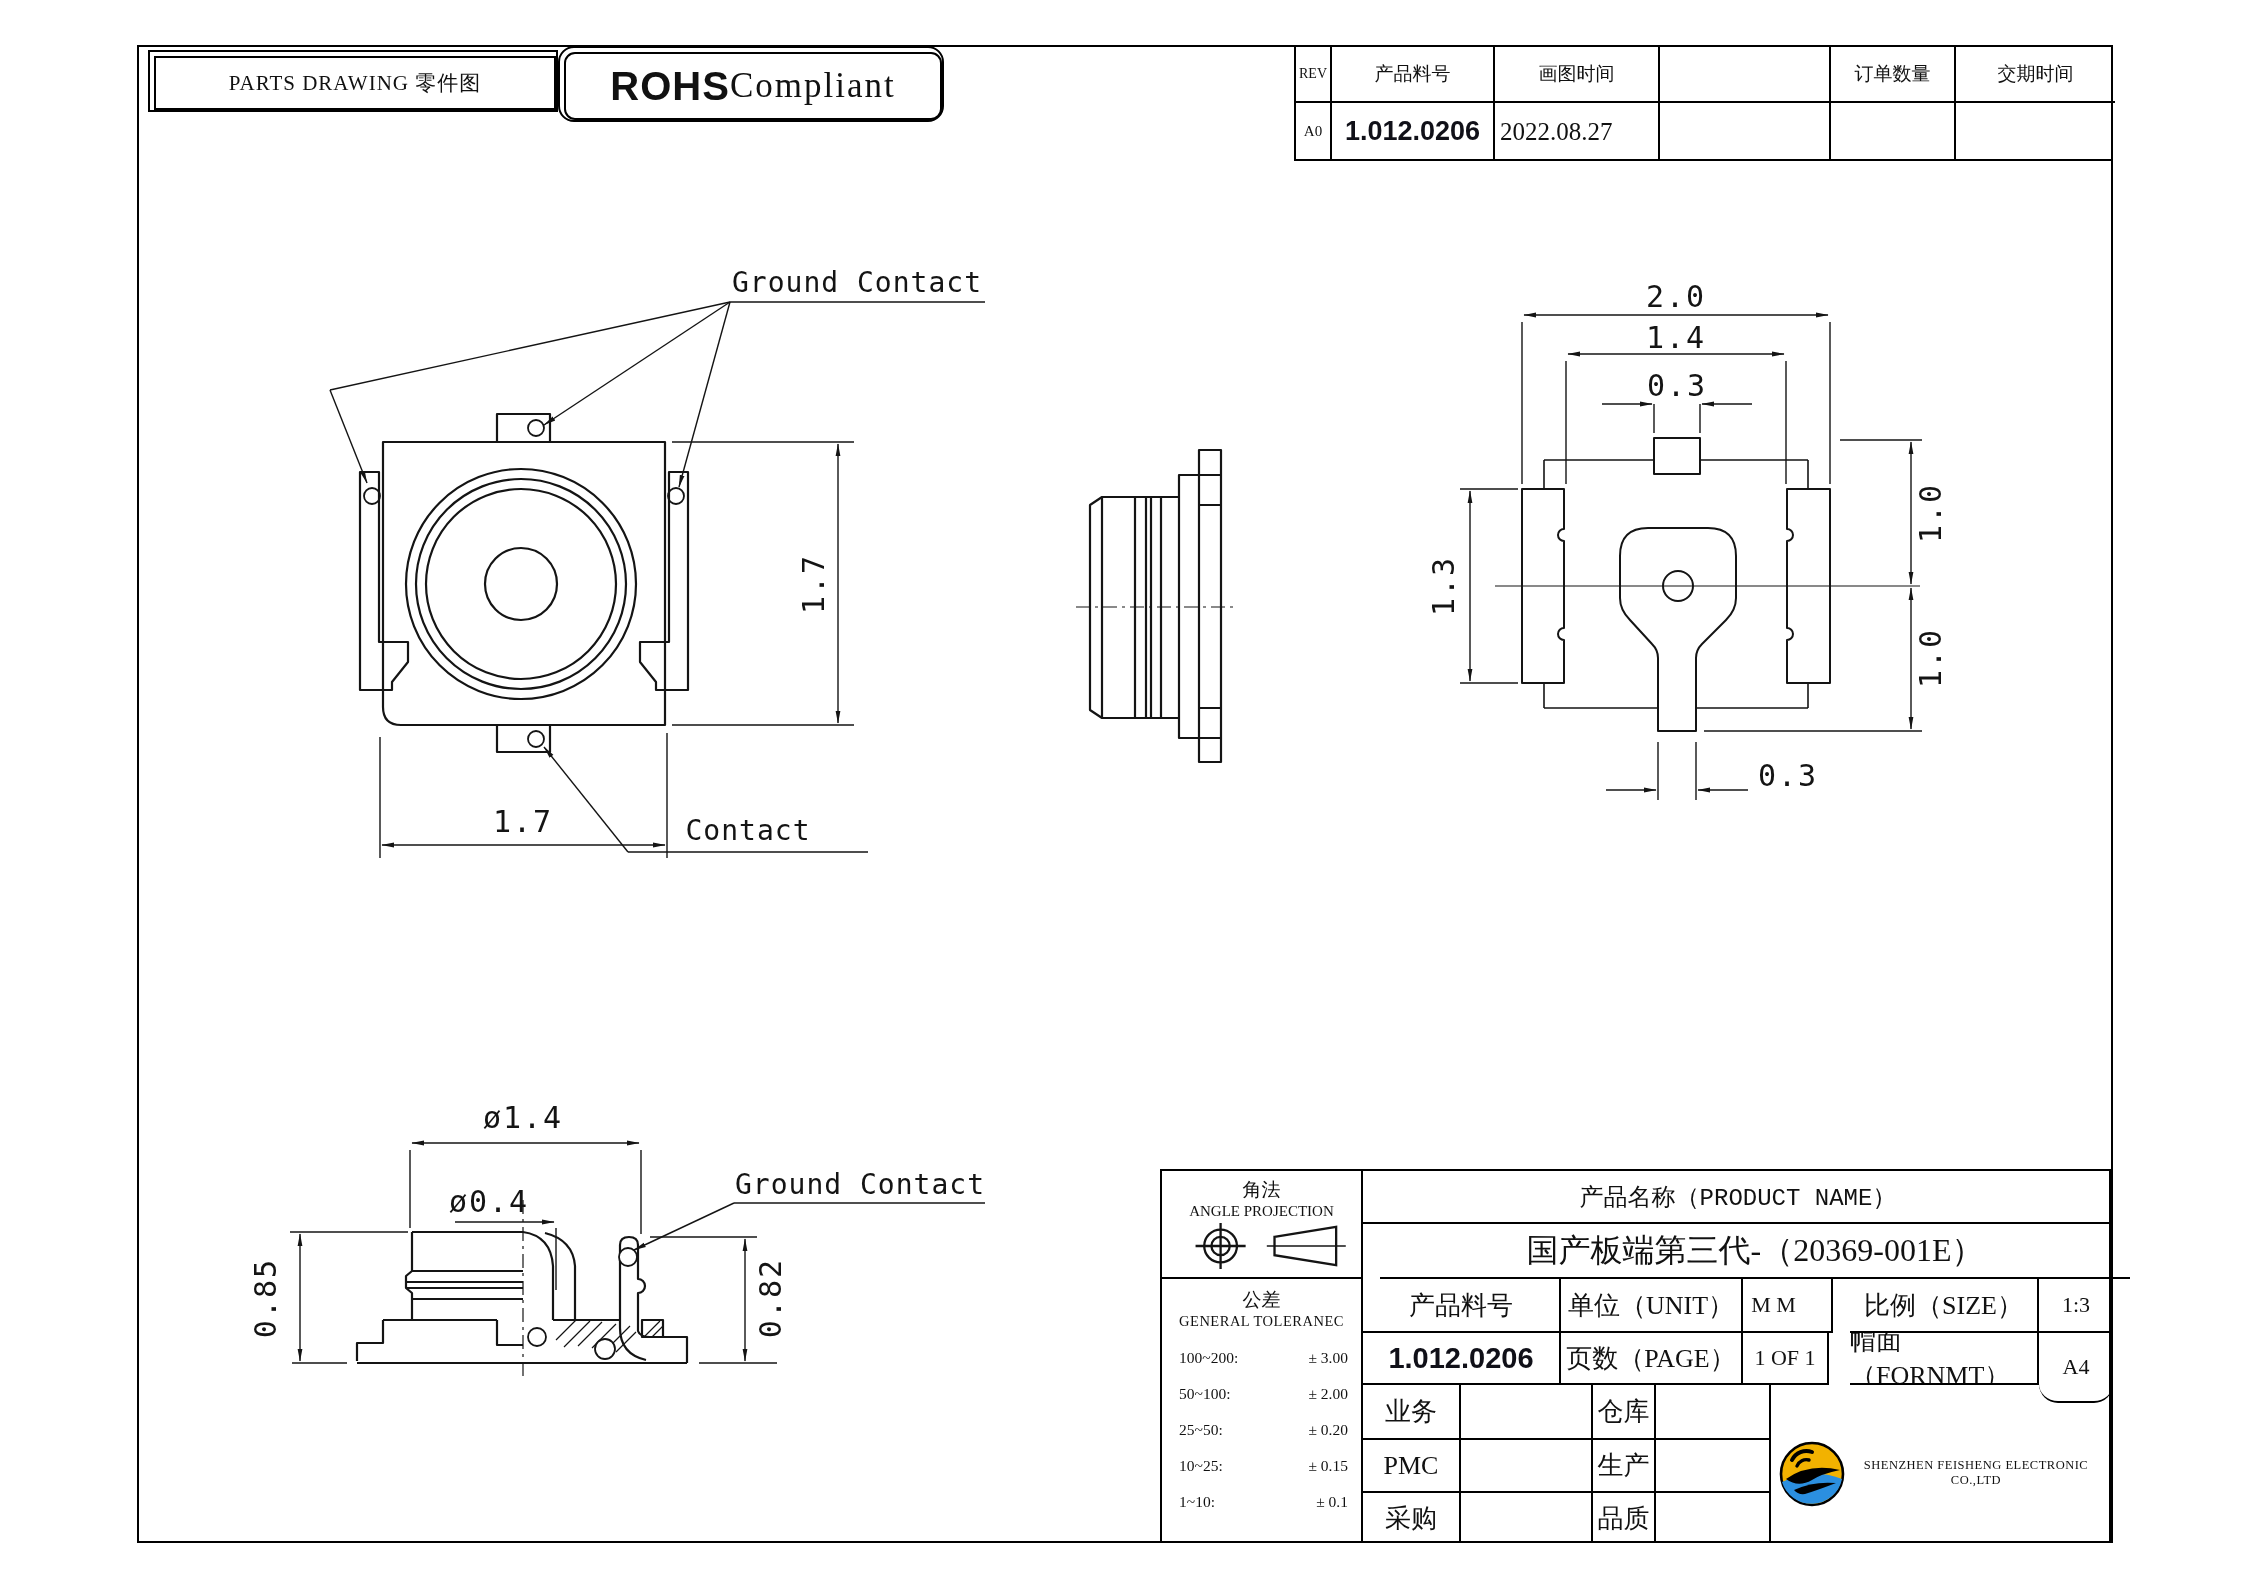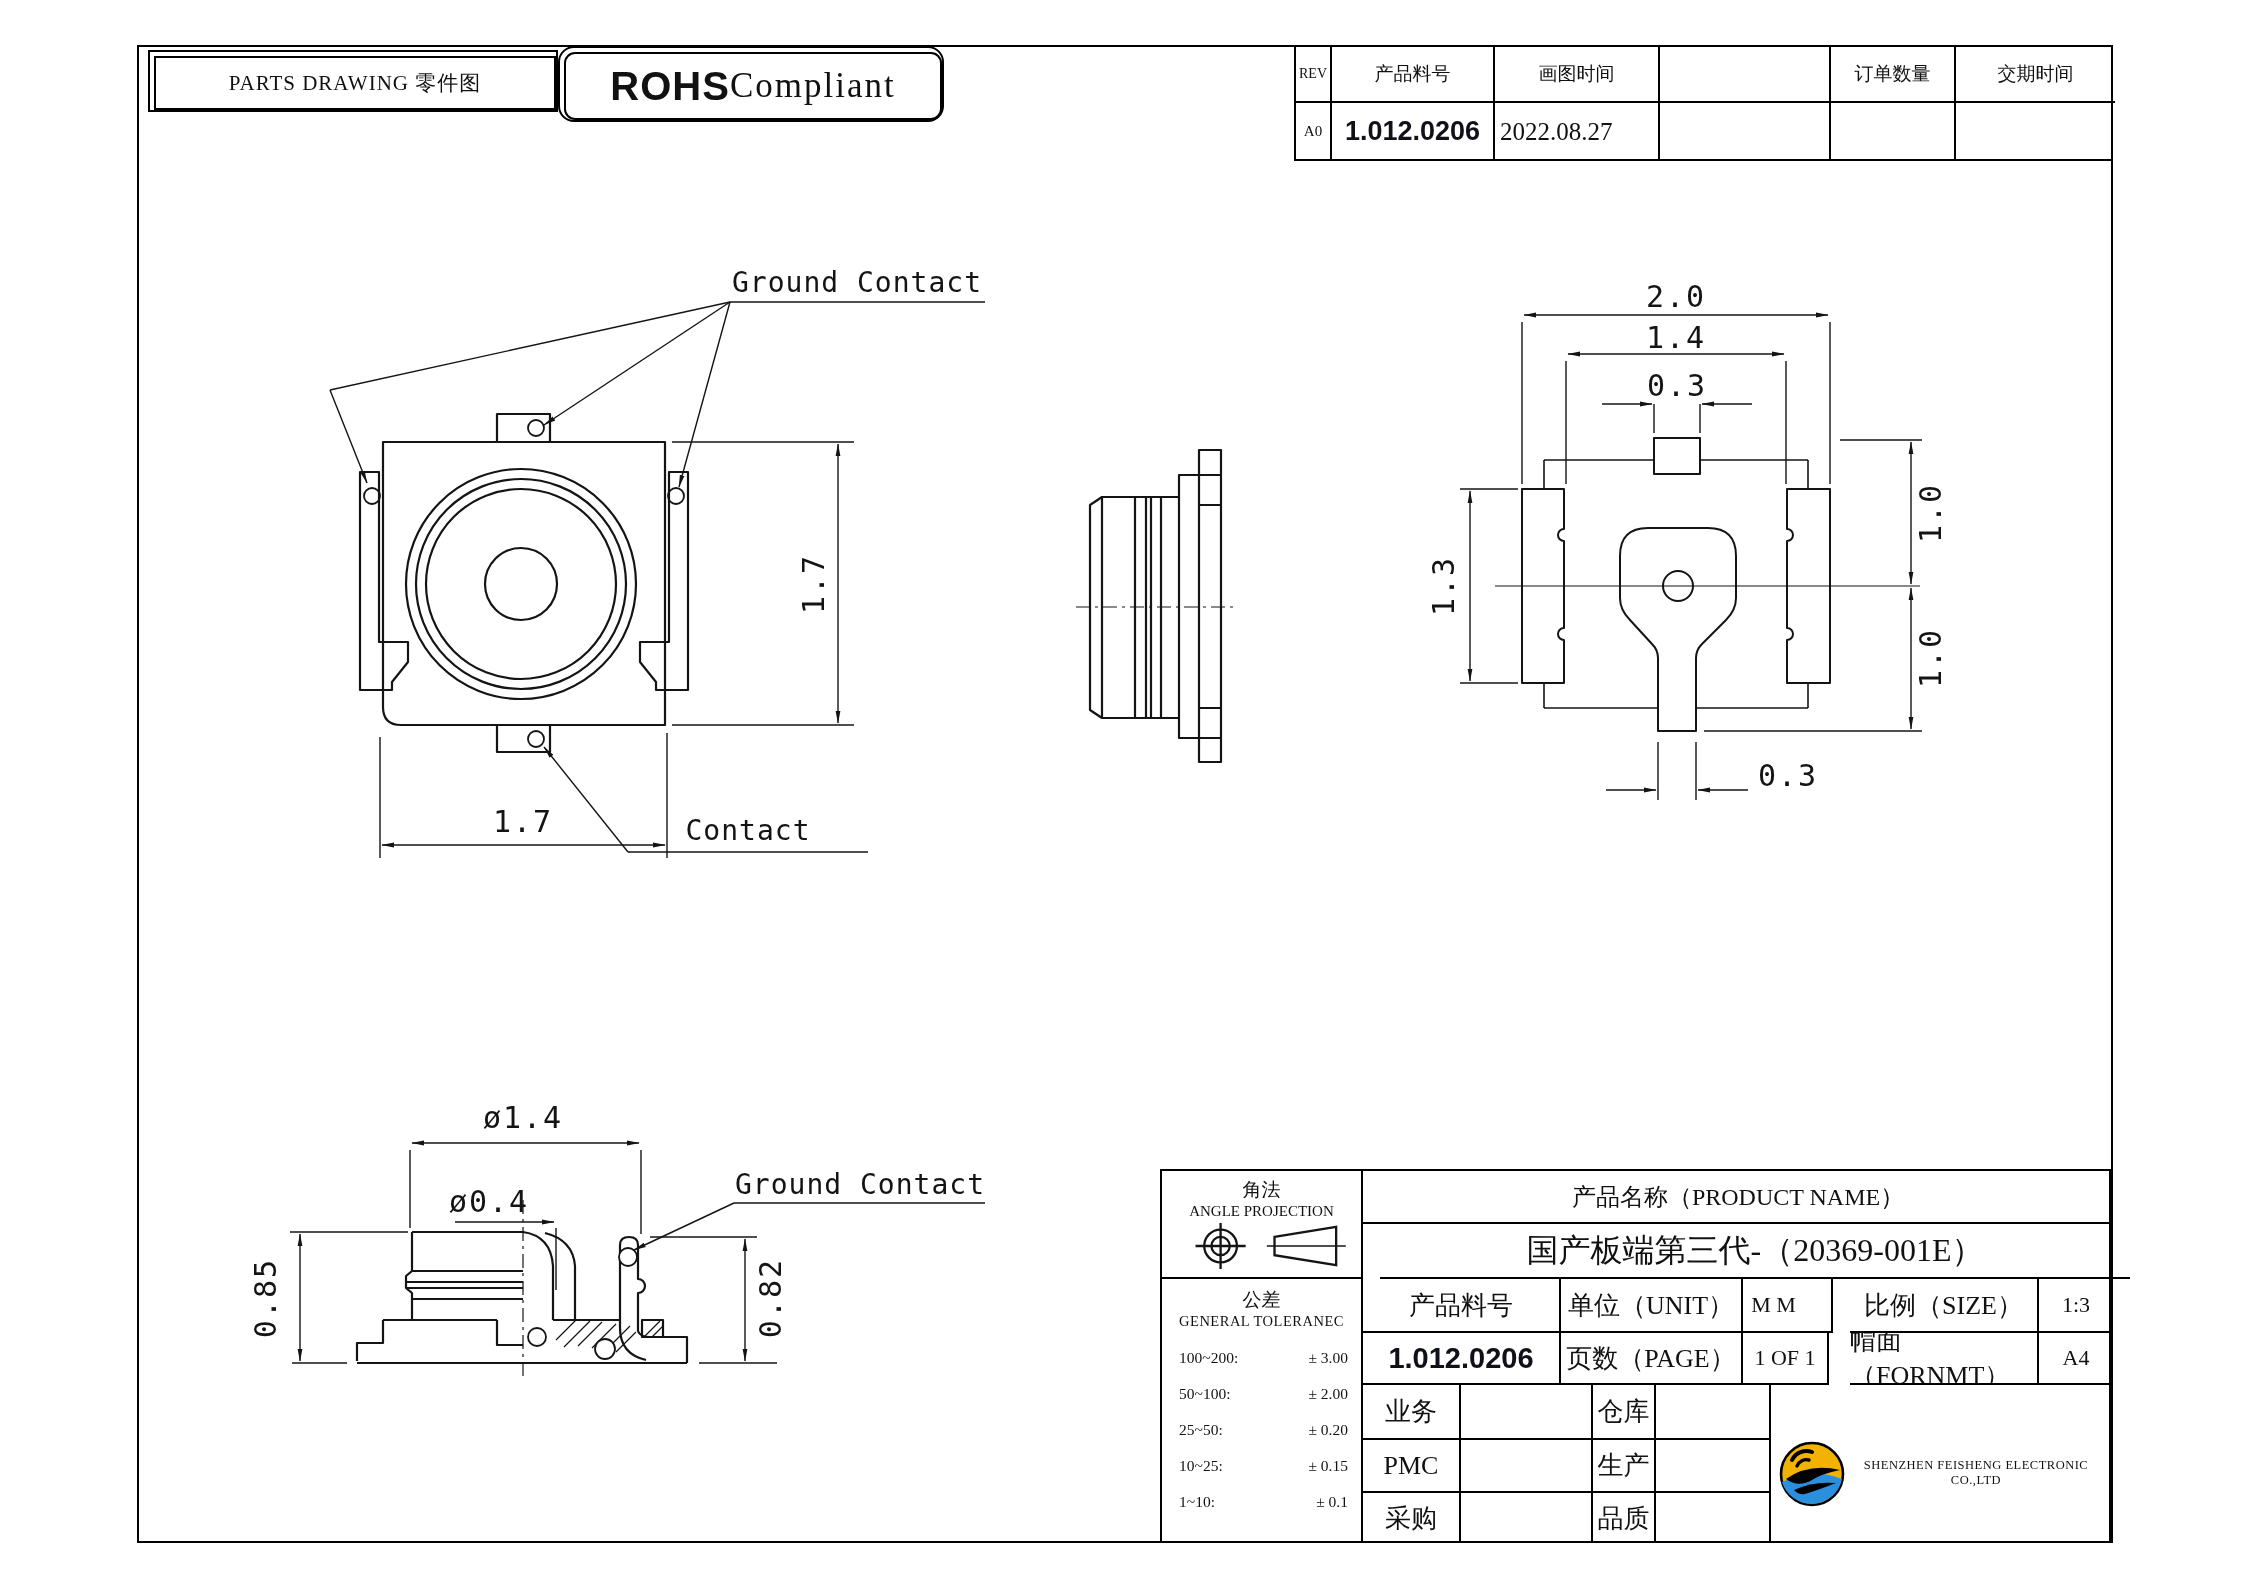--- a/index.html
+++ b/index.html
@@ -248,33 +248,33 @@
           <span>10~25:</span>
           <span>± 0.15</span>
         </div>
       <div class="tol-row">
           <span>1~10:</span>
           <span>± 0.1</span>
         </div>
     </div>
   </div>
 
-  <div class="tb-cell bb" style="left:201px;top:0;width:750px;height:53px;font-size:24px;">产品名称（PRODUCT NAME）</div>
+  <div class="tb-cell bb" style="left:201px;top:0;width:750px;height:53px;font-size:24px;font-family:Liberation Mono, monospace;">产品名称（PRODUCT NAME）</div>
   <div class="tb-cell bb" style="left:210px;top:53px;width:750px;height:55px;font-size:32px;margin-left:8px;">国产板端第三代-（20369-001E）</div>
 
   <div class="tb-cell br bb tb-lab" style="left:201px;top:108px;width:198px;height:54px;">产品料号</div>
   <div class="tb-cell br bb tb-lab" style="left:399px;top:108px;width:182px;height:54px;">单位（UNIT）</div>
   <div class="tb-cell br bb tb-small" style="left:554px;top:108px;width:117px;height:54px;">M M</div>
   <div class="tb-cell br bb tb-lab" style="left:688px;top:108px;width:189px;height:54px;">比例（SIZE）</div>
   <div class="tb-cell bb tb-small" style="left:877px;top:108px;width:74px;height:54px;">1:3</div>
   <div class="tb-cell br bb" style="left:201px;top:162px;width:198px;height:52px;font-family:'Liberation Sans','DejaVu Sans',sans-serif;font-weight:bold;font-size:29px;color:#101018;">1.012.0206</div>
   <div class="tb-cell br bb tb-lab" style="left:399px;top:162px;width:182px;height:52px;">页数（PAGE）</div>
   <div class="tb-cell br bb tb-small" style="left:581px;top:162px;width:86px;height:52px;">1 OF 1</div>
   <div class="tb-cell br bb tb-lab" style="left:688px;top:162px;width:189px;height:52px;">帽面（FORNMT）</div>
-  <div class="tb-cell bb tb-small" style="left:877px;top:162px;width:74px;height:52px;">A4</div>
+  <div class="tb-cell bb tb-small" style="left:877px;top:162px;width:74px;height:70px;border-radius:19px;">A4</div>
 
   <div class="tb-cell br bb tb-lab" style="left:201px;top:214px;width:98px;height:55px;">业务</div>
   <div class="tb-cell br bb" style="left:299px;top:214px;width:132px;height:55px;"></div>
   <div class="tb-cell br bb tb-lab" style="left:431px;top:214px;width:63px;height:55px;">仓库</div>
   <div class="tb-cell br bb" style="left:494px;top:214px;width:115px;height:55px;"></div>
   <div class="tb-cell br bb tb-lab" style="left:201px;top:269px;width:98px;height:53px;">PMC</div>
   <div class="tb-cell br bb" style="left:299px;top:269px;width:132px;height:53px;"></div>
   <div class="tb-cell br bb tb-lab" style="left:431px;top:269px;width:63px;height:53px;">生产</div>
   <div class="tb-cell br bb" style="left:494px;top:269px;width:115px;height:53px;"></div>
   <div class="tb-cell br tb-lab" style="left:201px;top:322px;width:98px;height:50px;">采购</div>

